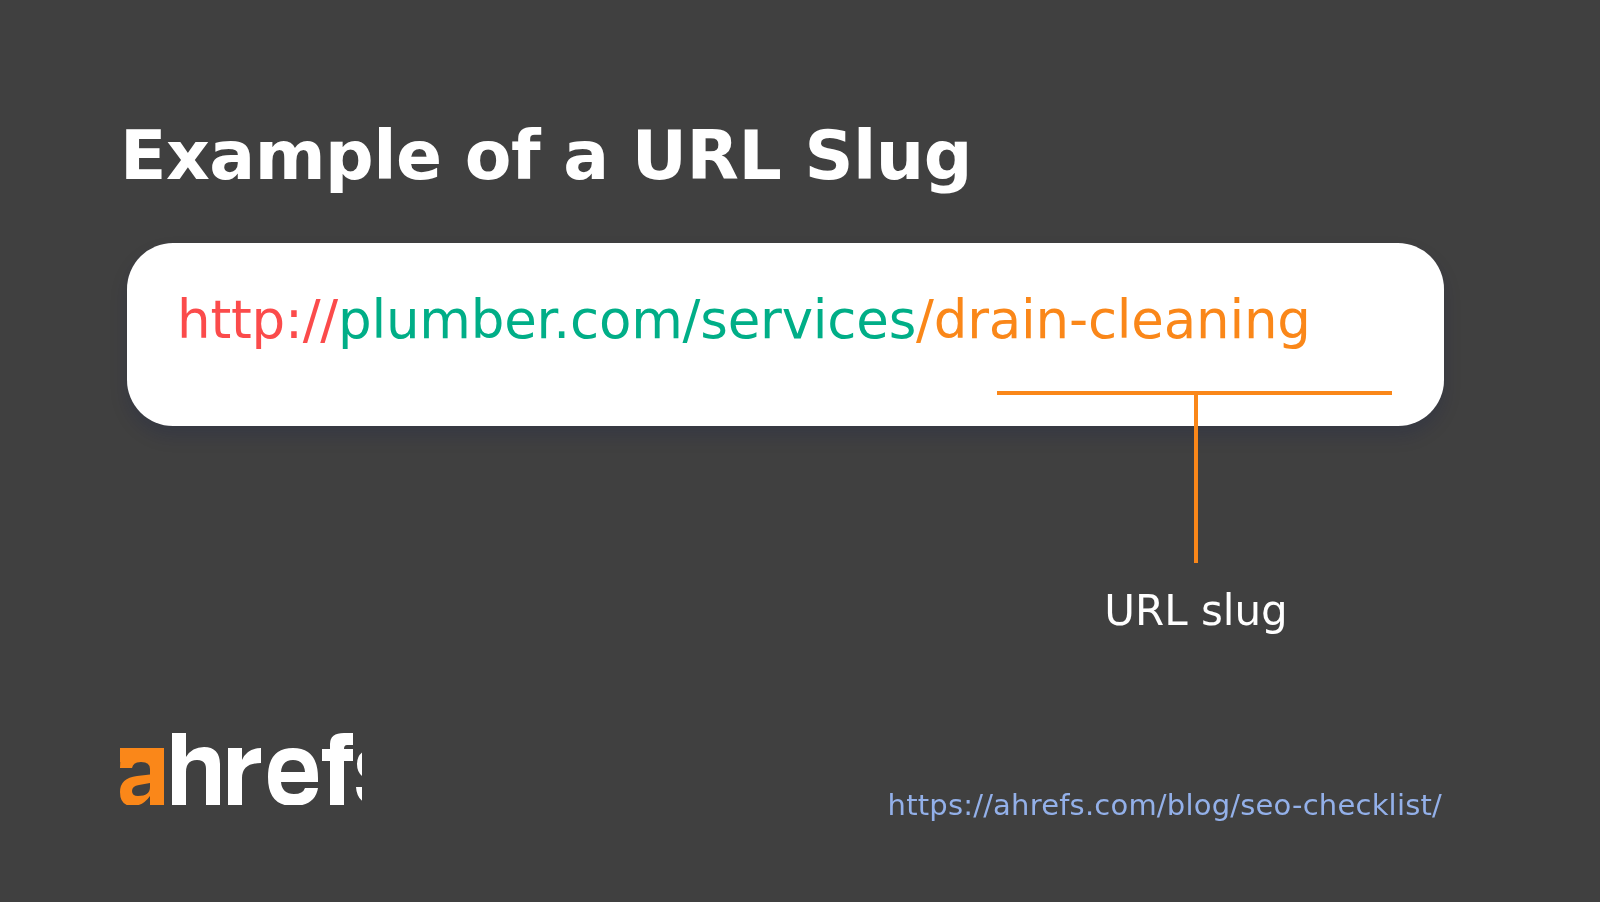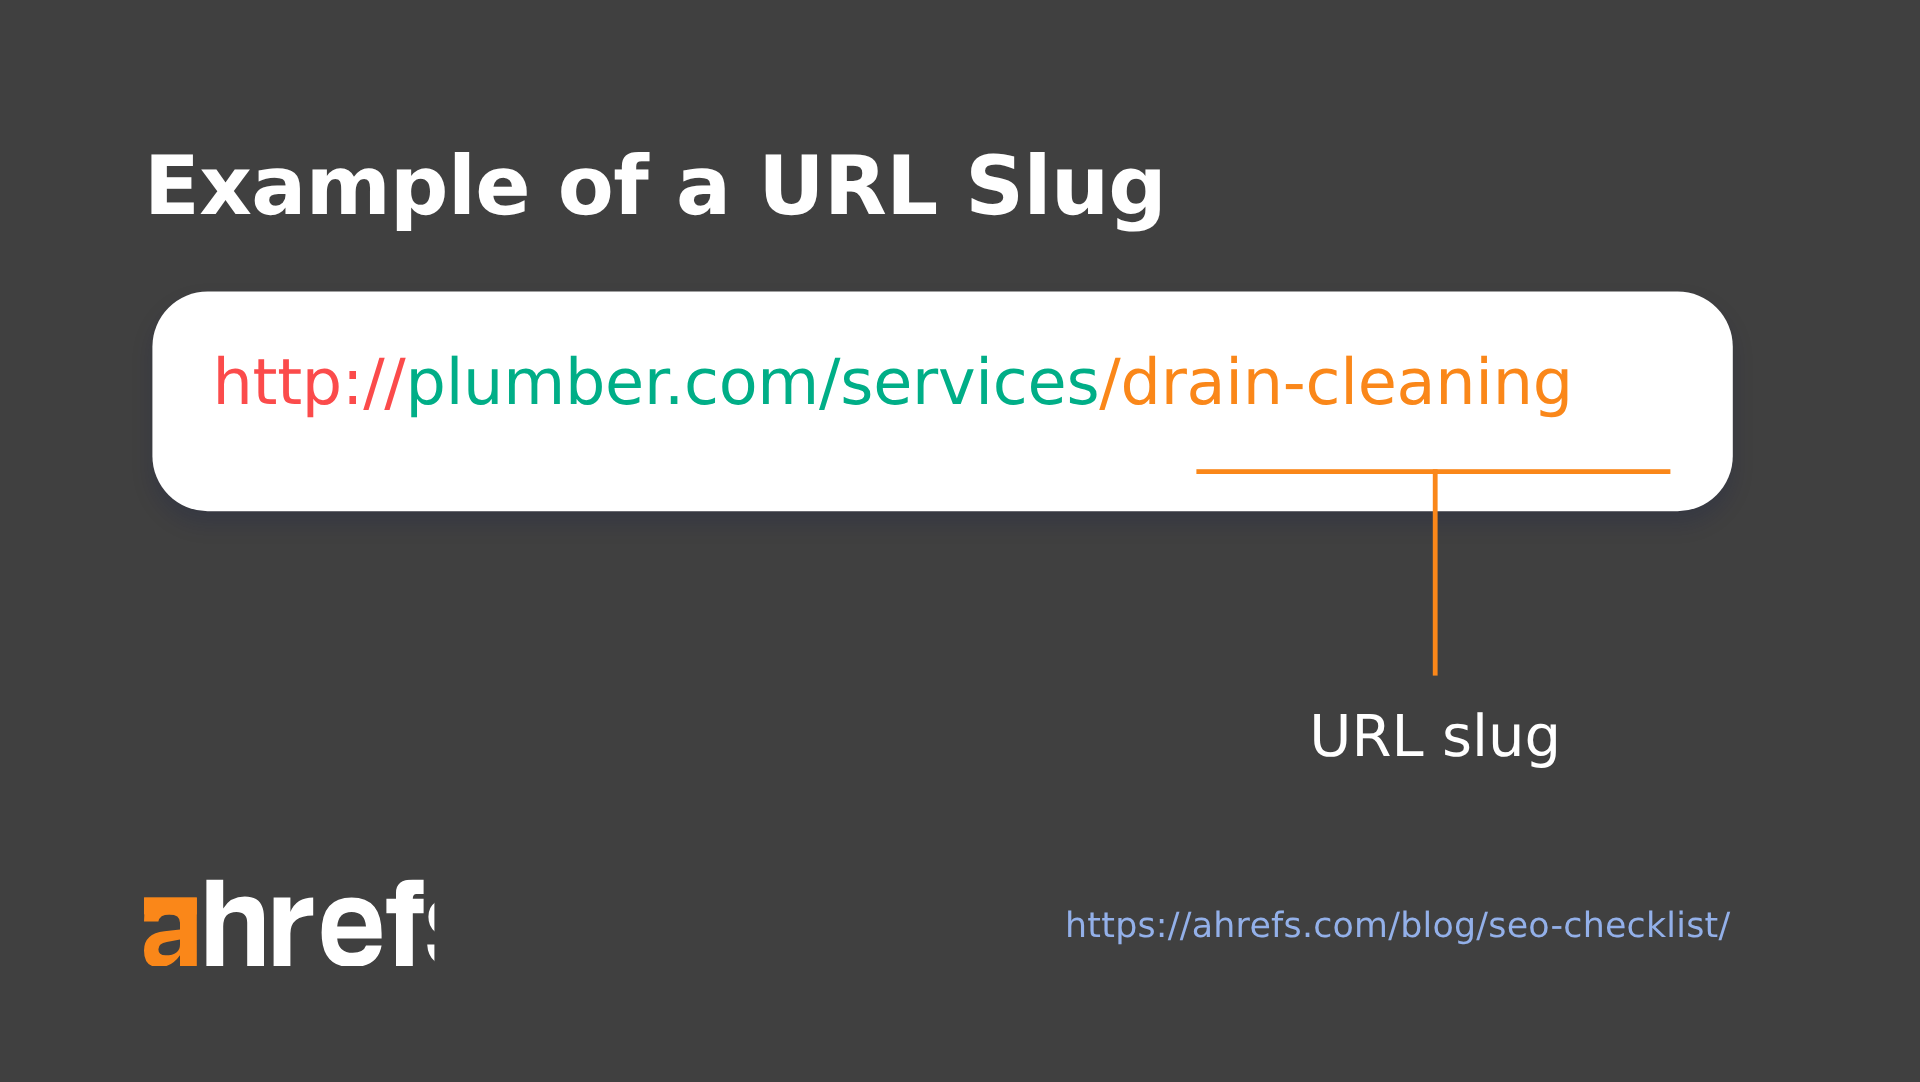--- a/index.html
+++ b/index.html
@@ -88,21 +88,21 @@
     height: 172px;
     background: #fa8719;
   }
 
   #annotation-label {
     position: absolute;
     left: 1196px;
     top: 590px;
     transform: translateX(-50%);
     font-family: "DejaVu Sans", sans-serif;
-    font-size: 48px;
+    font-size: 42px;
     font-weight: 400;
     line-height: 1;
     color: #ffffff;
     white-space: nowrap;
   }
 
   
   #brand-logo {
     position: absolute;
     left: 120px;
@@ -110,21 +110,21 @@
     height: 72px;
     display: flex;
     align-items: flex-end;
   }
   #brand-logo svg { display: block; }
 
   
   #source-url {
     position: absolute;
     right: 158px;
-    top: 757px;
+    top: 791px;
     font-family: "DejaVu Sans", sans-serif;
     font-size: 29px;
     font-weight: 400;
     line-height: 1;
     letter-spacing: 0.2px;
     color: #93b0e9;
     white-space: nowrap;
   }
 </style>
 </head>

